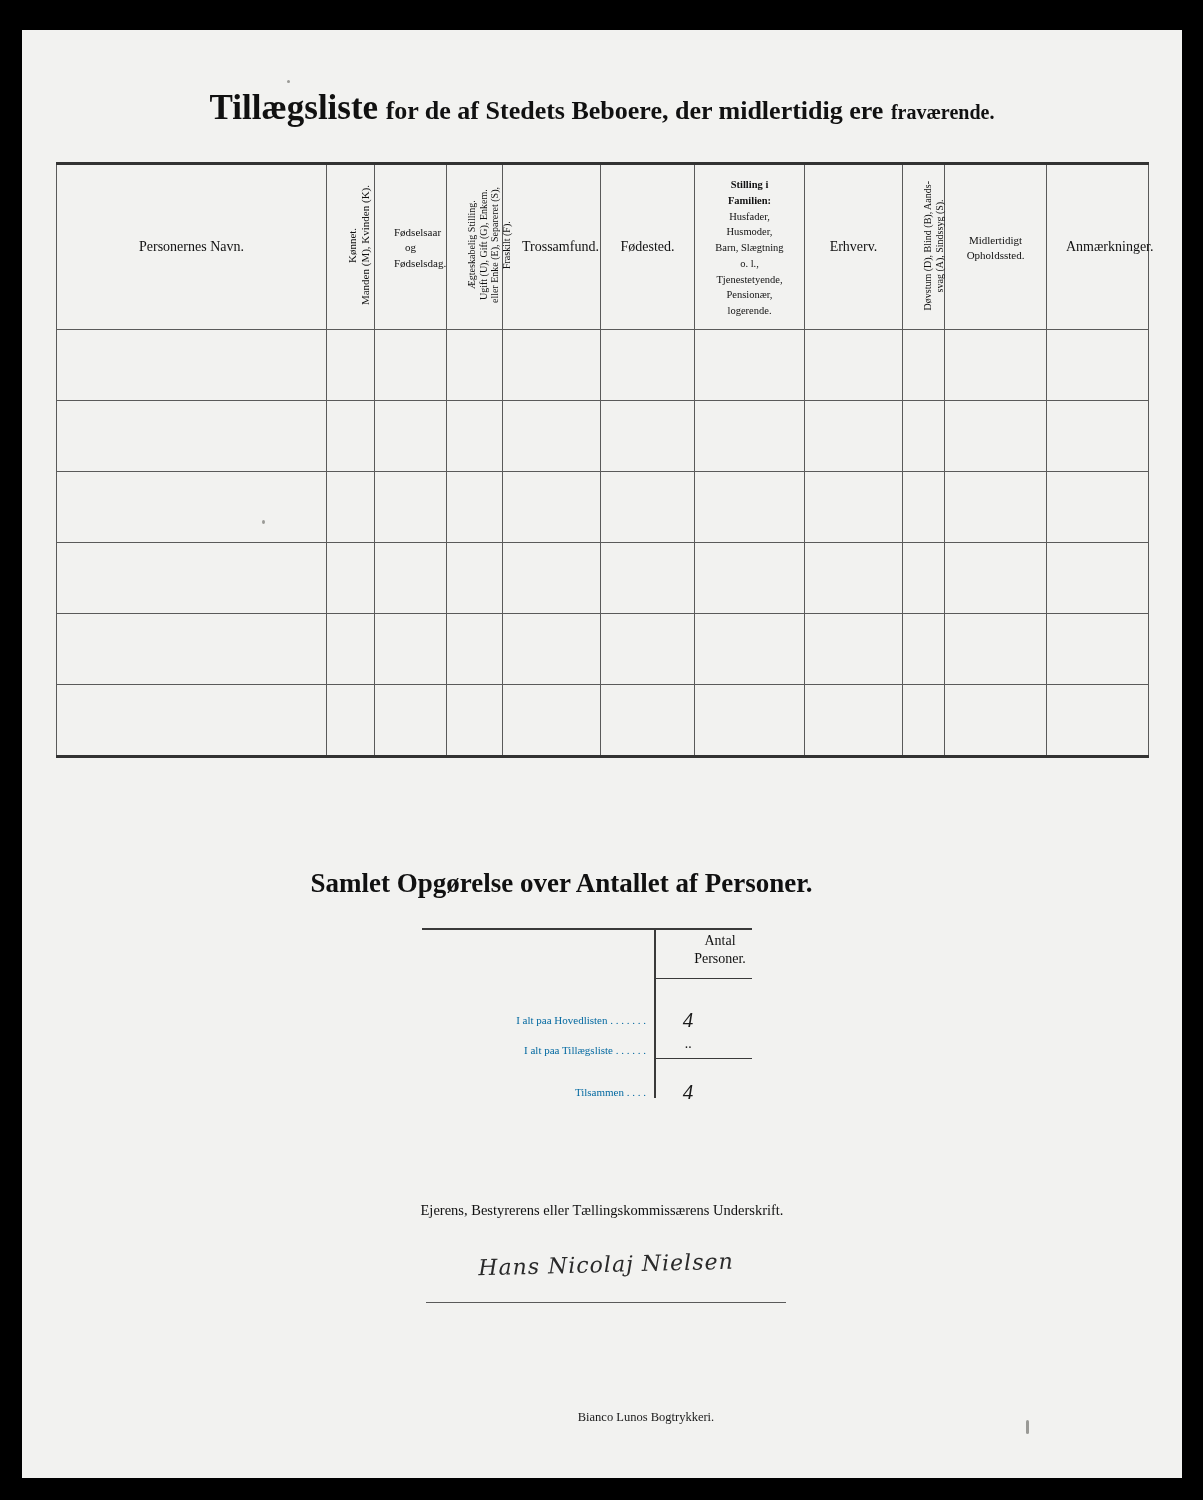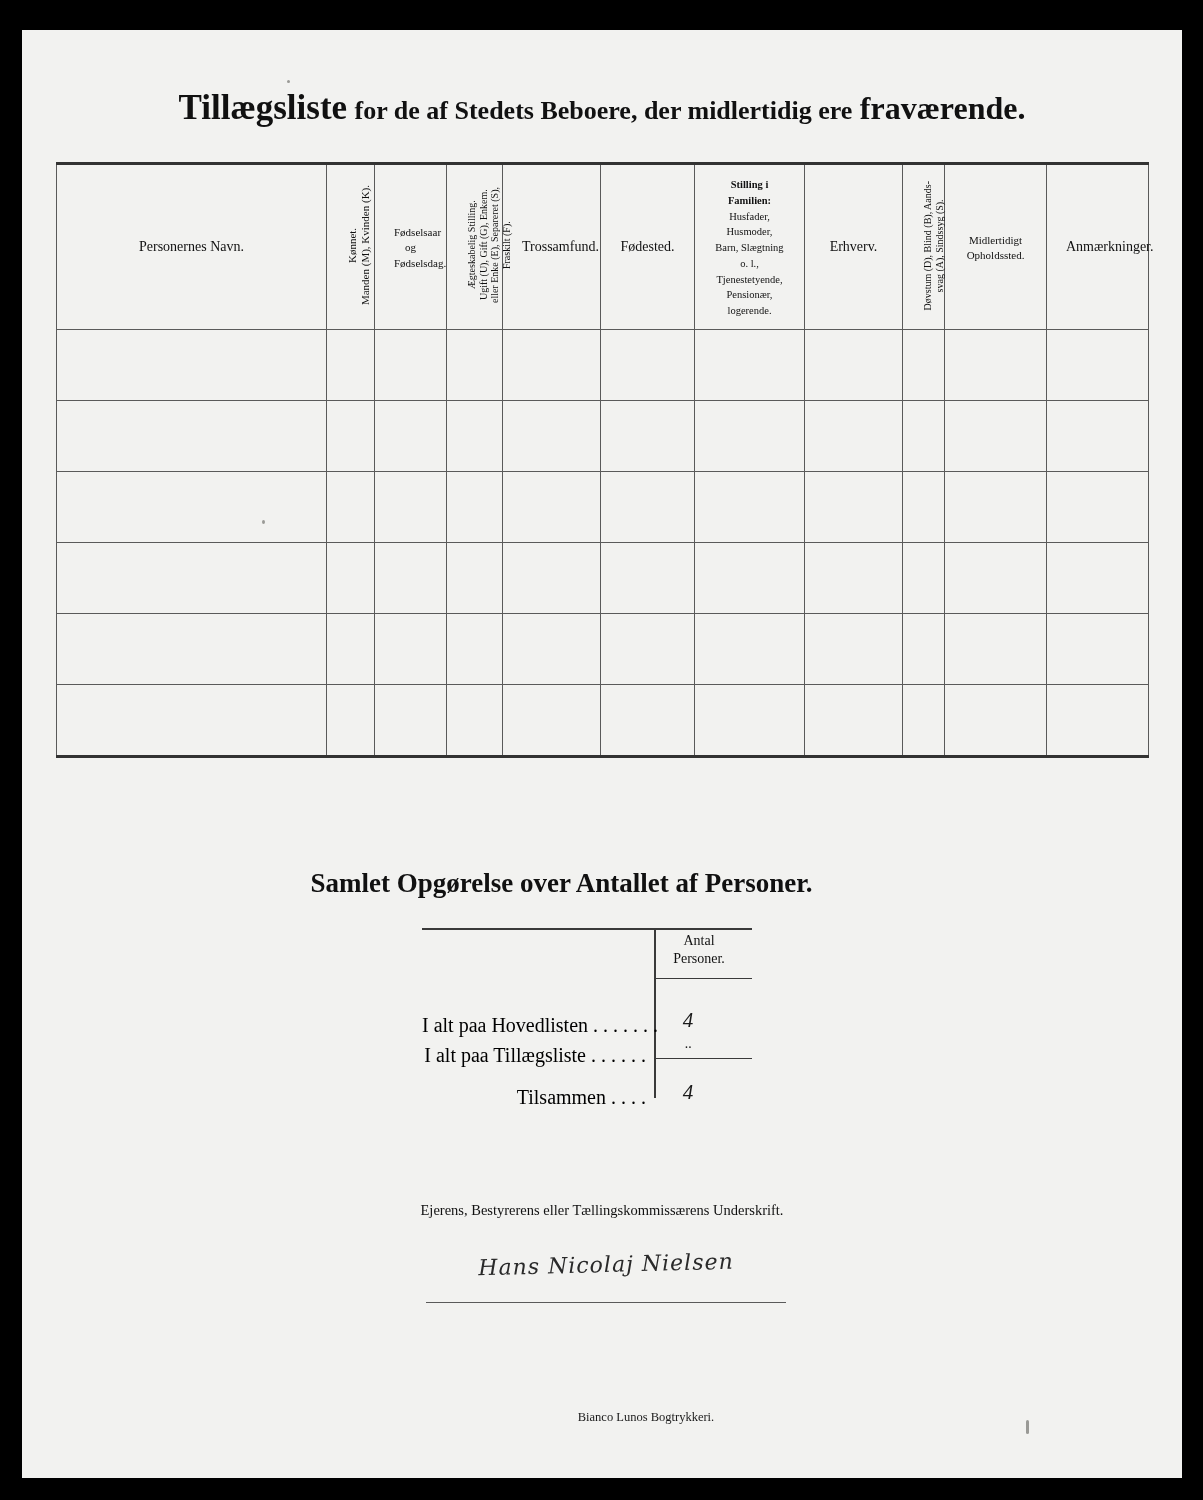--- a/index.html
+++ b/index.html
@@ -37,21 +37,21 @@
   .title .big {
     font-size: 35px;
     font-weight: bold;
   }
   .title .mid {
     font-size: 26px;
     font-weight: bold;
     margin-top: 46px;
   }
   .title .bold {
-    font-size: 32px;
+    font-size: 20px;
     font-weight: bold;
   }
 
   
   .tablewrap {
     position: absolute;
     left: 34px;
     top: 132px;
     width: 1092px;
   }
@@ -143,35 +143,35 @@
   .sum-midline {
     position: absolute;
     left: 232px;
     top: 130px;
     width: 98px;
     height: 1px;
     background: #3a3a3a;
   }
   .sum-colhead {
     position: absolute;
-    left: 232px;
+    left: 253px;
     top: 4px;
     width: 90px;
     text-align: center;
     font-size: 14px;
     line-height: 1.25;
     color: #111;
   }
   .sum-row {
     position: absolute;
     left: 0;
     width: 224px;
     text-align: right;
-    font-size: 20px;
-    color: #000000;
+    font-size: 11px;
+    color: #0369a1;
     white-space: nowrap;
   }
   .sum-row.r1 { top: 86px; }
   .sum-row.r2 { top: 116px; }
   .sum-row.r3 { top: 158px; }
   .sum-val {
     position: absolute;
     left: 246px;
     width: 40px;
     text-align: center;

